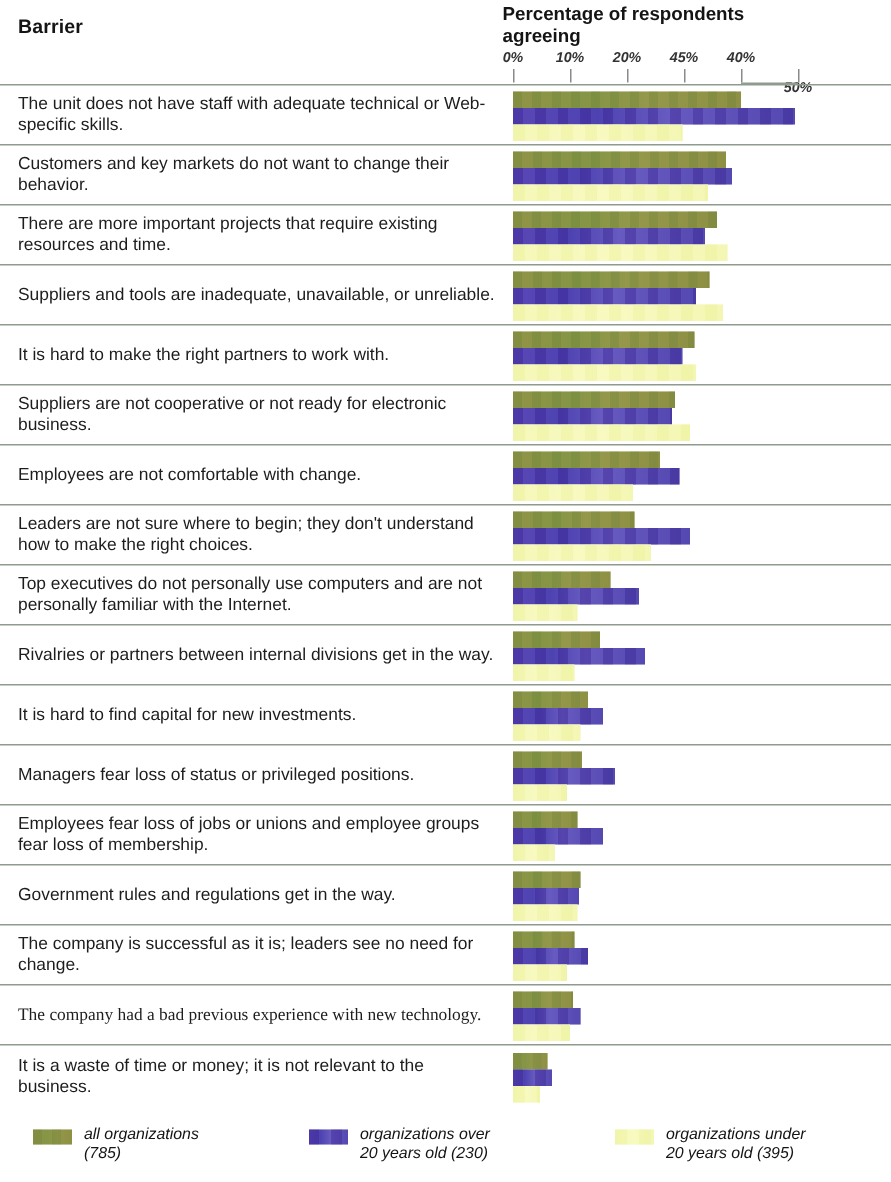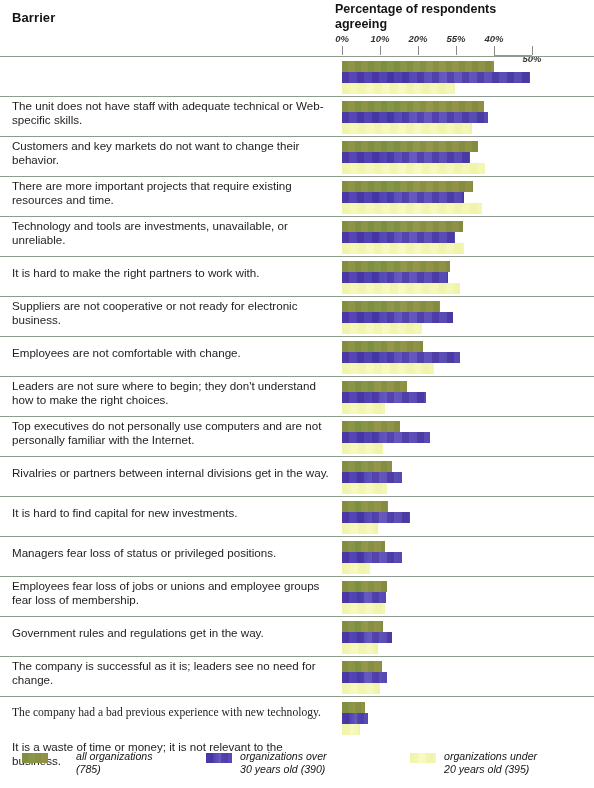--- a/index.html
+++ b/index.html
@@ -86,21 +86,20 @@
   }
   .row-label {
     position: absolute;
     left: 12px;
     top: 50%;
     transform: translateY(-50%);
     width: 318px;
     font-size: 11.6px;
     line-height: 1.22;
     color: #1d1d1d;
-    margin-top: 36px;
   }
   .bars {
     position: absolute;
     left: 342px;
     top: 0;
     right: 0;
     height: 100%;
   }
   .bar {
     position: absolute;
@@ -144,40 +143,40 @@
     margin-right: 8px;
     flex: 0 0 auto;
   }
   .legend-text {
     font-size: 10.6px;
     font-style: italic;
     line-height: 1.25;
     color: #141414;
     white-space: pre-line;
   }
-  .legend-1 { left: 22px; gap: 20px; }
+  .legend-1 { left: 22px; }
   .legend-2 { left: 206px; }
   .legend-3 { left: 410px; }
 </style>
 </head>
 <body>
 
 <div id="chart-root">
 
   <div class="header">
     <div class="barrier-title">Barrier</div>
     <div class="axis-title">Percentage of respondents agreeing</div>
     <div class="axis" id="axis-layer">
         <div class="tick-label" style="left: 342px; top: 33px;">0%</div>
         <div class="tick-mark" style="left: 342px; top: 46px; height: 9px;"></div>
         <div class="tick-label" style="left: 380px; top: 33px;">10%</div>
         <div class="tick-mark" style="left: 380px; top: 46px; height: 9px;"></div>
         <div class="tick-label" style="left: 418px; top: 33px;">20%</div>
         <div class="tick-mark" style="left: 418px; top: 46px; height: 9px;"></div>
-        <div class="tick-label" style="left: 456px; top: 33px;">55%</div>
+        <div class="tick-label" style="left: 456px; top: 33px;">45%</div>
         <div class="tick-mark" style="left: 456px; top: 46px; height: 9px;"></div>
         <div class="tick-label" style="left: 494px; top: 33px;">40%</div>
         <div class="tick-mark" style="left: 494px; top: 46px; height: 9px;"></div>
         <div class="tick-label" style="left: 532px; top: 33px; margin-top: 20px;">50%</div>
         <div class="tick-mark" style="left: 532px; top: 46px; height: 9px;"></div>
         <div style="position: absolute; left: 494px; top: 55px; width: 38px; height: 1px; background: rgb(142, 155, 142);"></div>
       </div>
   </div>
 
   <div class="rows" id="rows-layer">
@@ -199,21 +198,21 @@
       </div>
       <div class="row" style="height: 40px;">
         <div class="row-label">There are more important projects that require existing resources and time.</div>
         <div class="bars">
           <div class="bar bar-all" style="width: 136.04px; top: 3.5px;"></div>
           <div class="bar bar-over" style="width: 128.06px; top: 14.5px;"></div>
           <div class="bar bar-under" style="width: 142.88px; top: 25.5px;"></div>
         </div>
       </div>
       <div class="row" style="height: 40px;">
-        <div class="row-label">Technology and tools are investments, unavailable, or unreliable.</div>
+        <div class="row-label">Suppliers and tools are inadequate, unavailable, or unreliable.</div>
         <div class="bars">
           <div class="bar bar-all" style="width: 131.1px; top: 3.5px;"></div>
           <div class="bar bar-over" style="width: 121.98px; top: 14.5px;"></div>
           <div class="bar bar-under" style="width: 139.84px; top: 25.5px;"></div>
         </div>
       </div>
       <div class="row" style="height: 40px;">
         <div class="row-label">It is hard to make the right partners to work with.</div>
         <div class="bars">
           <div class="bar bar-all" style="width: 120.84px; top: 3.5px;"></div>
@@ -321,21 +320,21 @@
 
   <div class="legend" id="legend-layer">
       <div class="legend-item legend-1">
         <div class="legend-swatch bar-all"></div>
         <div class="legend-text">all organizations
 (785)</div>
       </div>
       <div class="legend-item legend-2">
         <div class="legend-swatch bar-over"></div>
         <div class="legend-text">organizations over
-30 years old (390)</div>
+20 years old (230)</div>
       </div>
       <div class="legend-item legend-3">
         <div class="legend-swatch bar-under"></div>
         <div class="legend-text">organizations under
 20 years old (395)</div>
       </div>
     </div>
 
 </div>
 

